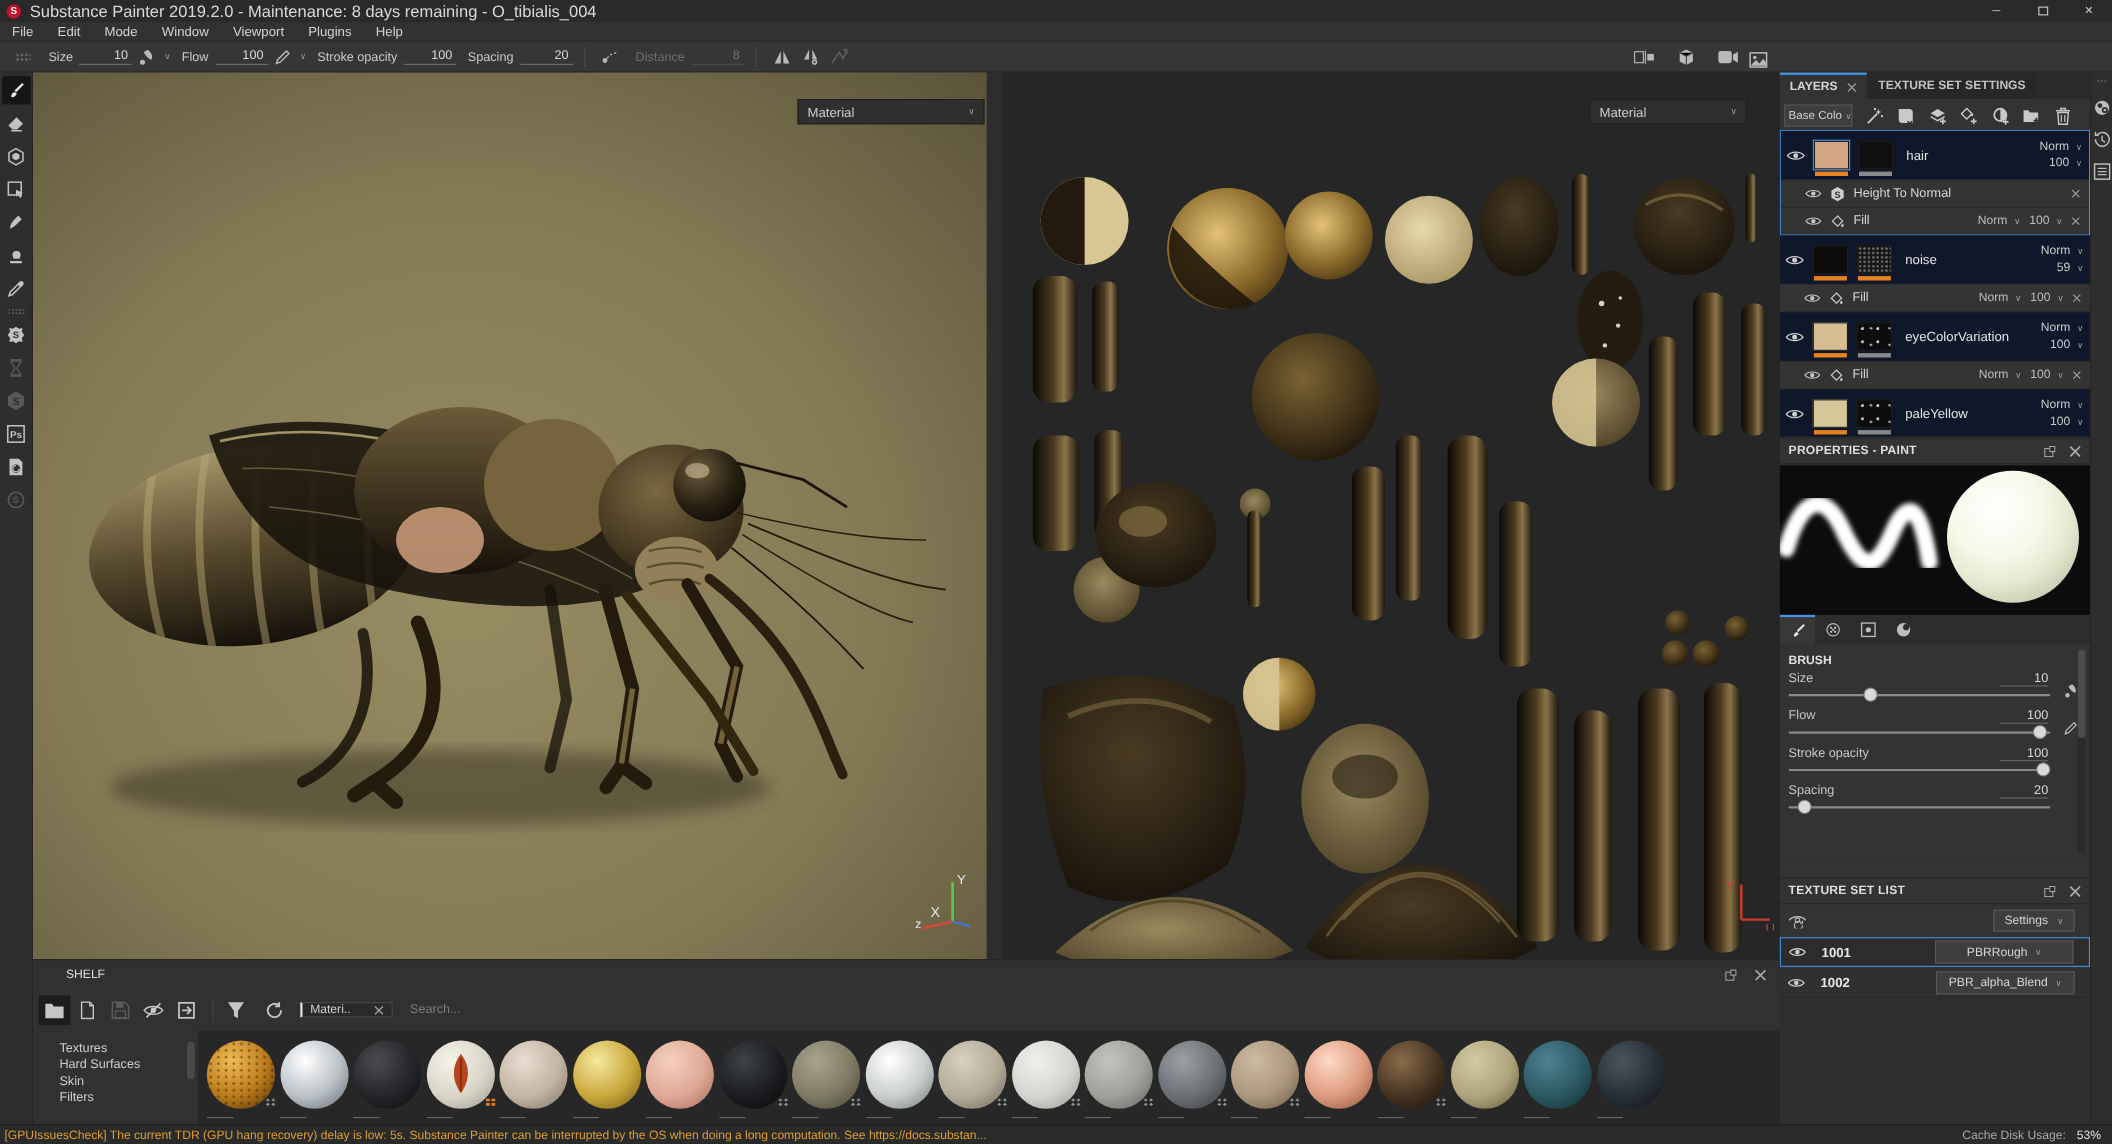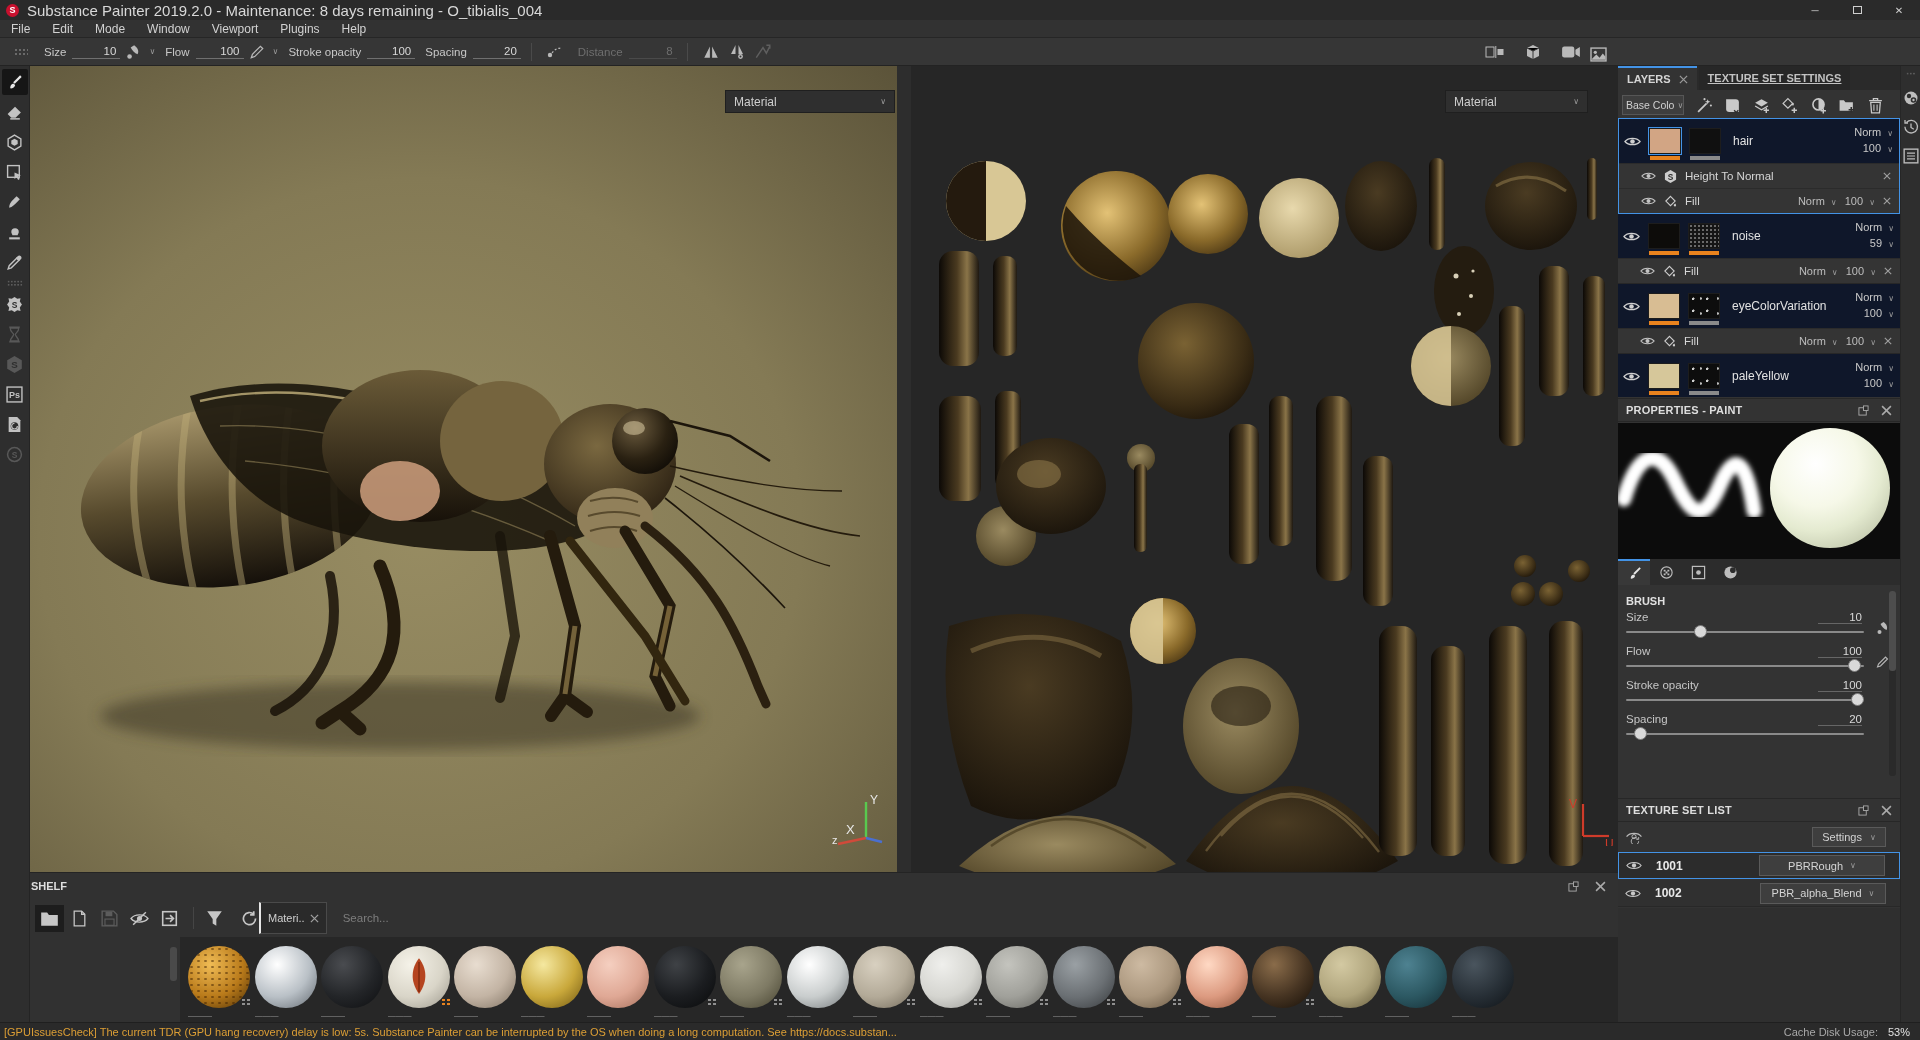--- a/index.html
+++ b/index.html
@@ -65,21 +65,21 @@
   
   #rpanel { left:1618px; top:66px; width:282px; height:956px; background:#333; }
   #rstrip { left:1900px; top:66px; width:20px; height:956px; background:#2e2e2e; border-left:1px solid #262626; }
   .rstrip-handle { width:10px; height:4px; margin:6px auto 14px auto;
     background-image:radial-gradient(#5c5c5c 0.8px, transparent 1px); background-size:3.2px 3.2px;}
   .rstrip-icon { width:16px; height:16px; margin:0 auto 13px auto; color:#bdbdbd; }
 
   #rtabs { position:absolute; left:0; top:0; width:282px; height:24px; background:#2a2a2a; display:flex;align-items:flex-end; }
   .rtab { height:24px; display:flex; align-items:center; padding:0 9px; font-size:11px; font-weight:bold; color:#d5d5d5; }
   .rtab.active { background:#333; border-top:2px solid #4393e6; }
-  .rtab.inactive { background:#272727; color:#c2c2c2; margin-left:2px;text-decoration:underline; }
+  .rtab.inactive { background:#272727; color:#c2c2c2; margin-left:2px; }
   .rtab .tab-close { width:9px; height:9px; margin-left:8px; color:#9a9a9a; }
 
   #ltoolbar { position:absolute; left:0; top:26px; width:282px; height:26px; display:flex; align-items:center; }
   #channel-select { width:62px; height:20px; margin-left:4px; background:#3e3e3e; border:1px solid #565656;
     font-size:10.5px; color:#d0d0d0; display:flex; align-items:center; padding:0 3px; overflow:hidden; white-space:nowrap; }
   .ltool-icon { width:17px; height:17px; color:#c9c9c9; margin-left:11.5px; }
 
   #layers-list { position:absolute; left:0; top:52px; width:282px; height:279px; background:#2f2f2f; overflow:hidden; }
   .layer-block { position:relative; border-bottom:1px solid #272727; }
   .layer-block.selected { border:1px solid #4393e6; }
@@ -132,31 +132,31 @@
   .ts-row.selected { border:1px solid #4393e6; background:#2c2c2c; }
   .ts-row .eye { width:16px; height:11px; margin-left:7px; color:#c9c9c9; }
   .ts-name { margin-left:14px; font-size:12px; font-weight:bold; color:#e8e8e8; }
   .ts-dd { margin-left:auto; margin-right:14px; width:126px; height:21px; background:#3e3e3e; border:1px solid #5a5a5a;
     font-size:11px; color:#d5d5d5; display:flex; align-items:center; justify-content:center; gap:4px; }
   #rpanel-rest { position:absolute; left:0; top:842px; width:282px; height:114px; background:#2f2f2f; }
 
   
   #shelf { left:30px; top:872px; width:1588px; height:150px; background:#313131; border-top:1px solid #242424; }
   #shelf-hd { position:absolute; left:0; top:0; width:1588px; height:26px; display:flex; align-items:center; }
-  #shelf-title { font-size:11px; font-weight:bold; color:#dedede; margin-left:1px; }
+  #shelf-title { font-size:11px; font-weight:normal; color:#dedede; margin-left:30px; }
   #shelf-hd .hicons { margin-left:auto; margin-right:12px; display:flex; gap:16px; }
   #shelf-hd .hicons > div { width:11px; height:11px; color:#aaa; }
   #shelf-tools { position:absolute; left:0; top:26px; width:1588px; height:38px; display:flex; align-items:center; }
   .shelf-ti { width:19px; height:17px; color:#c6c6c6; margin-left:11px; }
   .shelf-ti.first { margin-left:10px; padding:0; }
   .shelf-ti.activebg { background:#1d1d1d; outline:5px solid #1d1d1d; }
   .shelf-ti.disabled { color:#5c5c5c; }
   .shelf-sep { width:1px; height:22px; background:#454545; margin-left:14px; }
-  #filter-chip { height:32px; background:#2a2a2a; border:1px solid #4a4a4a; display:flex; align-items:center;
-    padding:0 7px; font-size:11px; color:#cfcfcf; gap:5px; border-left:2px solid #e6e6e6; }
+  #filter-chip { margin-left:14px; height:14px; background:#2a2a2a; border:1px solid #4a4a4a; display:flex; align-items:center;
+    padding:0 7px; font-size:11px; color:#cfcfcf; gap:21px; border-left:2px solid #e6e6e6; }
   #filter-chip .xbtn { width:9px; height:9px; }
   #shelf-search { margin-left:16px; width:260px; height:22px; background:transparent; border:none; outline:none;
     font-size:11.5px; color:#cfcfcf; font-family:"Liberation Sans",sans-serif; }
   #shelf-search::placeholder { color:#7d7d7d; }
   #shelf-cats { position:absolute; left:0; top:64px; width:150px; height:86px; background:#313131; overflow:hidden; }
   .cat-item { font-size:11.5px; color:#cdcdcd; padding:1.5px 0 1.5px 24px; }
   #cat-scroll { position:absolute; left:140px; top:74px; width:7px; height:34px; background:#4a4a4a; border-radius:3px; }
   #balls-area { position:absolute; left:150px; top:64px; width:1438px; height:86px; background:#272727; overflow:hidden; }
   .ball { position:absolute; top:9px; width:62px; height:62px; border-radius:50%; }
   .ball .bdots { position:absolute; right:-1px; bottom:2px; width:10px; height:8px;
@@ -1074,20 +1074,27 @@
       <div id="filter-chip">
         <span>Materi..</span>
         <span class="xbtn">
             <svg class="svgi" viewBox="0 0 10 10">
               <path d="M1 1l8 8M9 1l-8 8" stroke="currentColor" stroke-width="1.4"></path>
             </svg>
           </span>
       </div>
       <input id="shelf-search" placeholder="Search..." style="">
     </div>
+    <div id="shelf-cats">
+        <div style="height: 8px;"></div>
+        <div class="cat-item">Textures</div>
+        <div class="cat-item">Hard Surfaces</div>
+        <div class="cat-item">Skin</div>
+        <div class="cat-item">Filters</div>
+      </div>
     <div id="cat-scroll"></div>
     <div id="balls-area">
 
     <div class="ball honeycomb" style="left: 8px; background: radial-gradient(circle at 36% 30%, rgb(240, 188, 85), rgb(185, 122, 26) 55%, rgb(74, 46, 6) 100%);">
           <div class="bdots"></div>
         </div>
         <div class="ball-label" style="left: 8px;">———</div>
         <div class="ball" style="left: 74.5px; background: radial-gradient(circle at 36% 30%, rgb(255, 255, 255), rgb(185, 192, 198) 55%, rgb(95, 102, 109) 100%);"></div>
         <div class="ball-label" style="left: 74.5px;">———</div>
         <div class="ball" style="left: 141px; background: radial-gradient(circle at 36% 30%, rgb(74, 76, 80), rgb(35, 37, 40) 55%, rgb(12, 13, 15) 100%);"></div>

